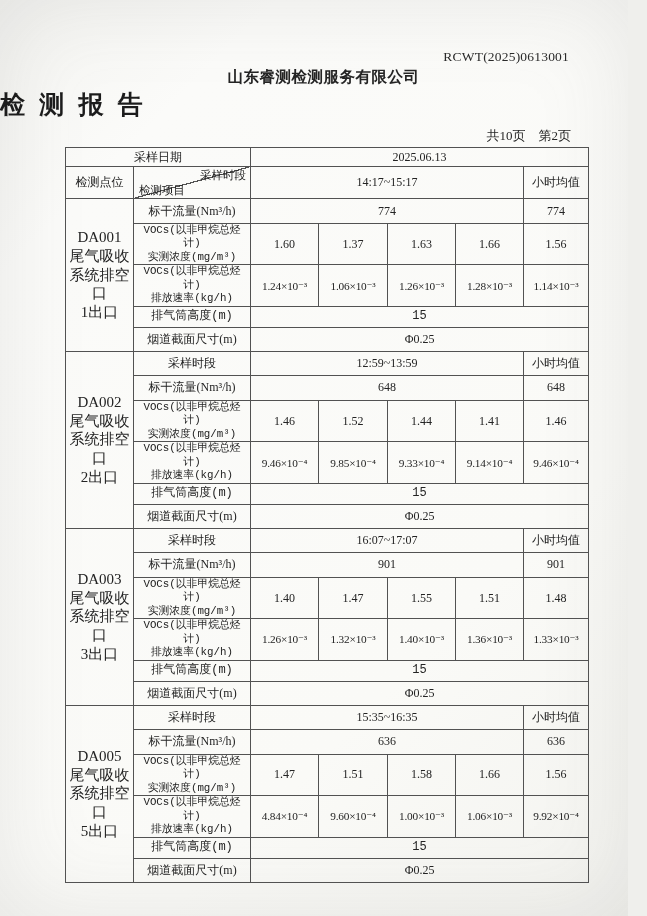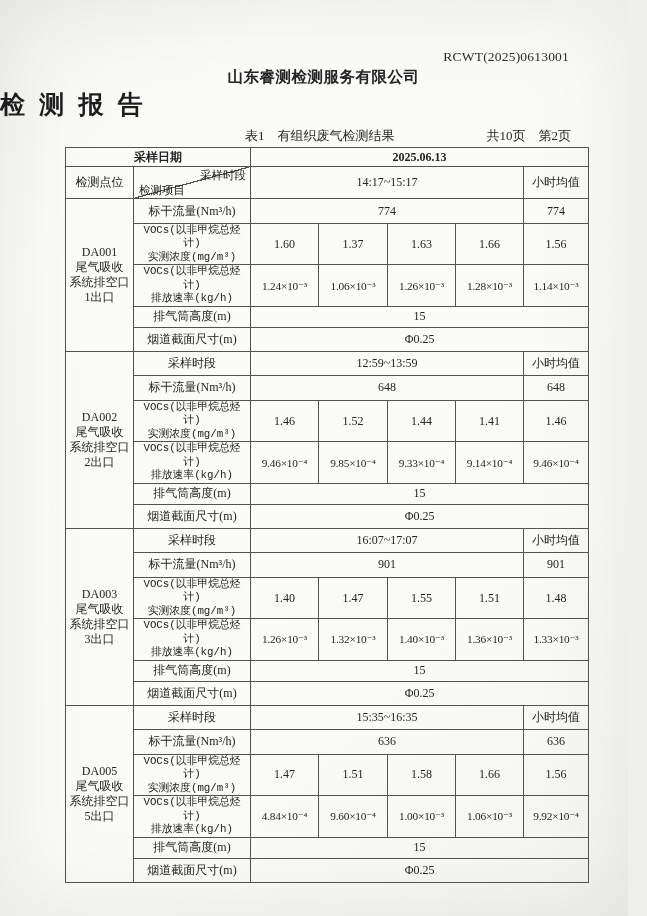--- a/index.html
+++ b/index.html
@@ -42,30 +42,30 @@
     position: absolute; left: 65px; top: 147px;
     width: 523px; border-collapse: collapse; table-layout: fixed;
     font-size: 12px; color: #232323;
   }
   table.report td {
     border: 1px solid #525252;
     text-align: center; vertical-align: middle;
     padding: 0 1px; line-height: 1.25;
     overflow: hidden;
   }
-  tr.r-date   td { height: 19px; font-weight: bold; }
+  tr.r-date   td { height: 19px; }
   tr.r-head   td { height: 31px; margin-top: 28px; }
   tr.r-flow   td { height: 25px; }
   tr.r-conc   td { height: 32px; }
   tr.r-rate   td { height: 32px; }
-  tr.r-stack  td { height: 21px; }
+  tr.r-stack  td { height: 21px; font-family: Liberation Mono, monospace; }
   tr.r-duct   td { height: 24px; }
   tr.r-period td { height: 24px; }
   td.two   { white-space: pre-line; font-size: 10.8px; line-height: 1.35; font-family: Liberation Mono, monospace; }
-  td.point { white-space: pre-line; font-size: 12px; line-height: 1.55; }
+  td.point { white-space: pre-line; font-size: 15px; line-height: 1.55; }
   td.sup   { font-size: 11.3px; letter-spacing: -0.2px; margin-left: 21px; }
   td.diag  { padding: 0; }
   .diagbox {
     position: relative; width: 100%; height: 31px;
     background: linear-gradient(to bottom right,
       transparent calc(50% - 0.6px),
       #525252 calc(50% - 0.6px),
       #525252 calc(50% + 0.6px),
       transparent calc(50% + 0.6px));
   }
@@ -73,21 +73,20 @@
   .diag-bottom { position: absolute; bottom: 1px; left: 4px; font-size: 11.5px; }
 </style>
 </head>
 <body>
 
 <div class="page">
 
   <div class="report-no">RCWT(2025)0613001</div>
   <div class="company">山东睿测检测服务有限公司</div>
   <div class="title">检 测 报 告</div>
-  <div class="caption">表1　有组织废气检测结果</div>
   <div class="pagination">共10页　第2页</div>
 
   <table class="report">
     <colgroup>
       <col style="width:68px">
         <col style="width:117px">
         <col style="width:68px">
       <col style="width:69px">
         <col style="width:68px">
         <col style="width:68px">

